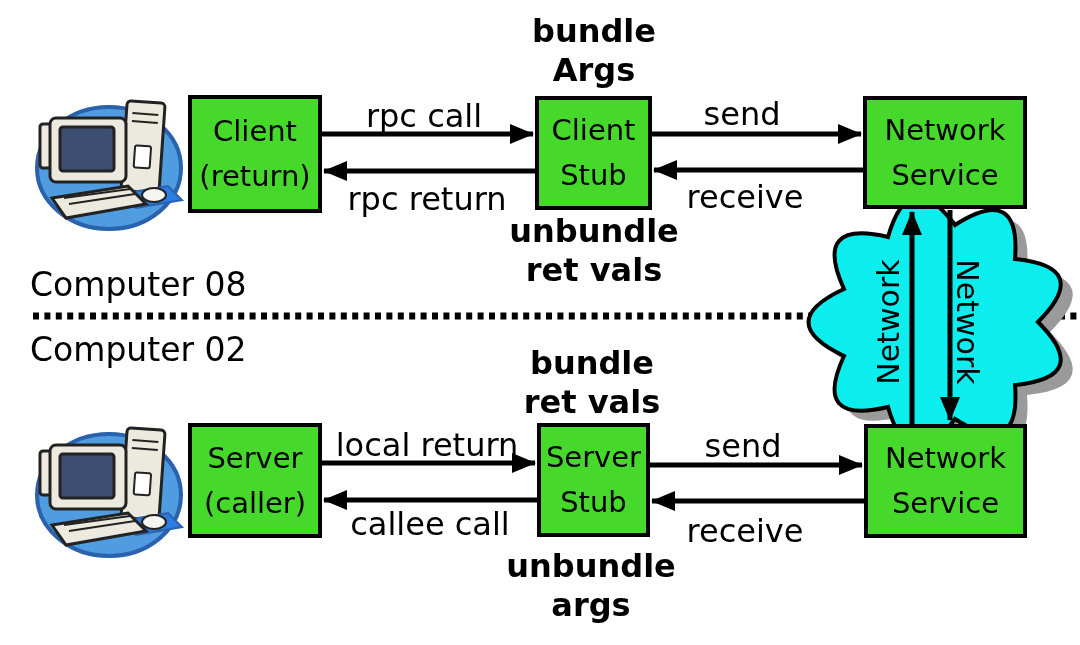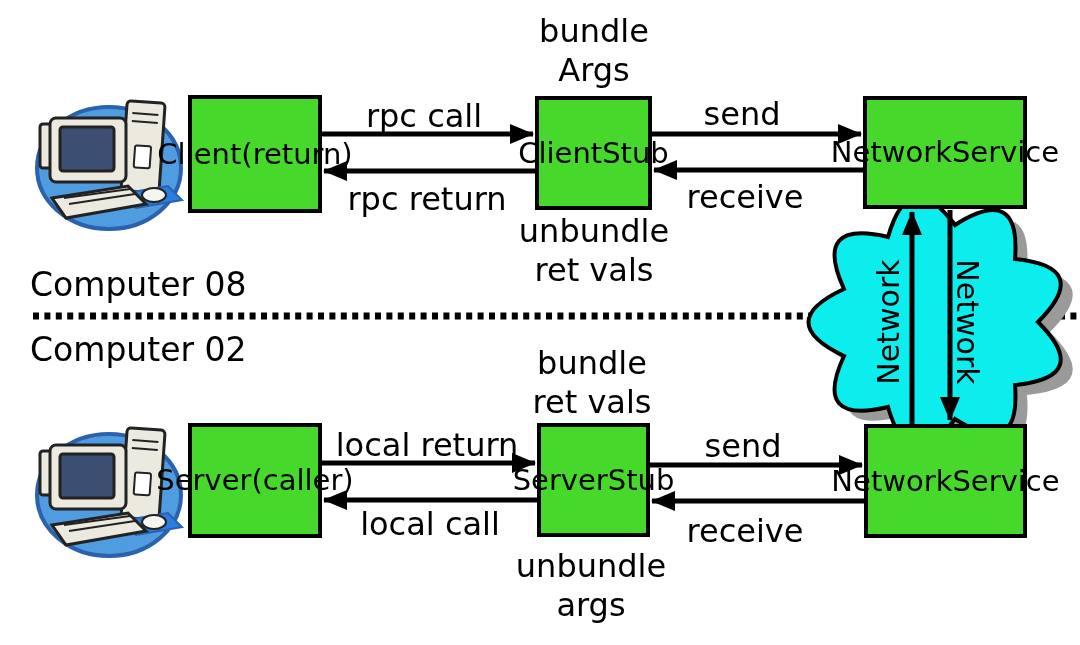--- a/index.html
+++ b/index.html
@@ -5,28 +5,28 @@
   html,body { margin:0; padding:0; background:#ffffff; }
   body { width:1080px; height:645px; font-family:"DejaVu Sans", sans-serif; color:#000; }
   .stage { position:relative; width:1080px; height:645px; background:#fff; overflow:hidden; }
   svg.layer { position:absolute; left:0; top:0; width:1080px; height:645px; }
 
   
   .gbox {
     position:absolute; box-sizing:border-box;
     background:var(--box_green,#46d92c);
     border:4px solid #000;
-    display:flex; flex-direction:row; align-items:center; justify-content:center;
+    display:flex; flex-direction:column; align-items:center; justify-content:center;
     text-align:center; font-size:29px; line-height:45px; font-weight:500;
   }
 
   
   .lbl { position:absolute; font-size:32px; white-space:nowrap; font-weight:500; }
   .centered { transform:translateX(-50%); text-align:center; }
-  .two-line { line-height:39px; }
+  .two-line { line-height:39px;font-weight:bold; }
   .line { display:block; }
   .computer-label { font-size:33px; }
 
   .vlabel { position:absolute; font-size:30px; white-space:nowrap; font-weight:500; }
   .vrot-ccw { transform:translate(-50%,-50%) rotate(-90deg); }
   .vrot-cw  { transform:translate(-50%,-50%) rotate(90deg); }
 
   
   .dotted-line { stroke:#000; stroke-width:7; stroke-dasharray:6 5.4; fill:none; }
   .arrow { stroke:#000; stroke-width:5; fill:none; }
@@ -133,21 +133,21 @@
   <div class="lbl computer-label" style="left:30px;top:330px;">Computer 02</div>
 
   <div class="vlabel vrot-ccw" style="left:888px;top:322px;">Network</div>
   <div class="vlabel vrot-cw" style="left:967px;top:322px;">Network</div>
 
   <div class="lbl centered two-line" style="left:592px;top:344px;">
     <span class="line">bundle</span>
     <span class="line">ret vals</span>
   </div>
   <div class="lbl centered" style="left:427px;top:426px;">local return</div>
-  <div class="lbl centered" style="left:430px;top:505px;">local call</div>
+  <div class="lbl centered" style="left:430px;top:505px;">callee call</div>
   <div class="lbl centered" style="left:743px;top:427px;">send</div>
   <div class="lbl centered" style="left:745px;top:512px;">receive</div>
   <div class="lbl centered two-line" style="left:591px;top:547px;">
     <span class="line">unbundle</span>
     <span class="line">args</span>
   </div>
 
 </div>
 
 </body></html>

